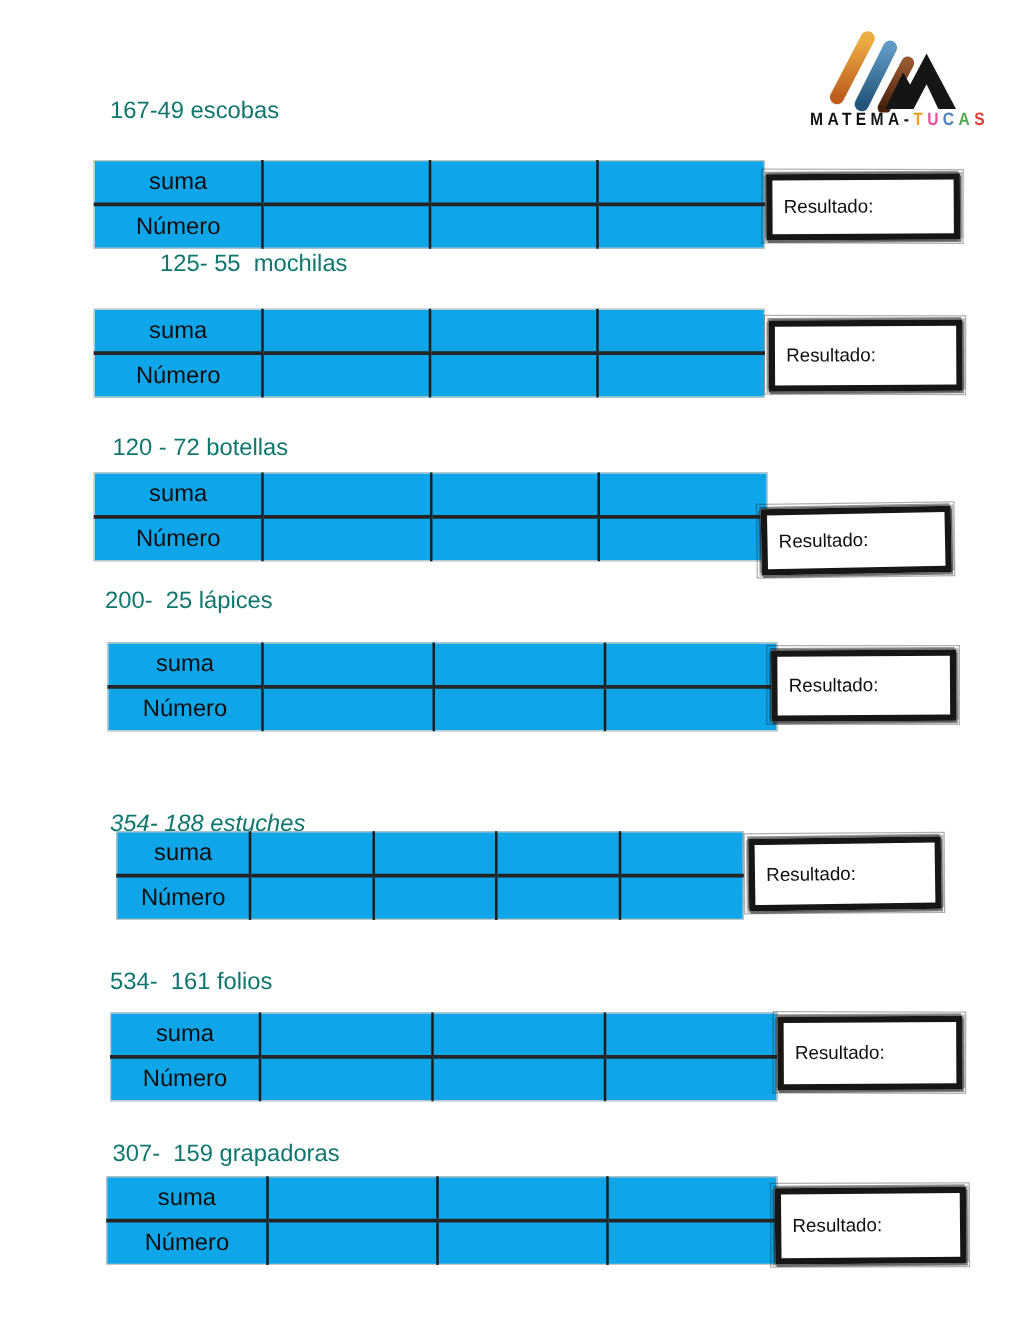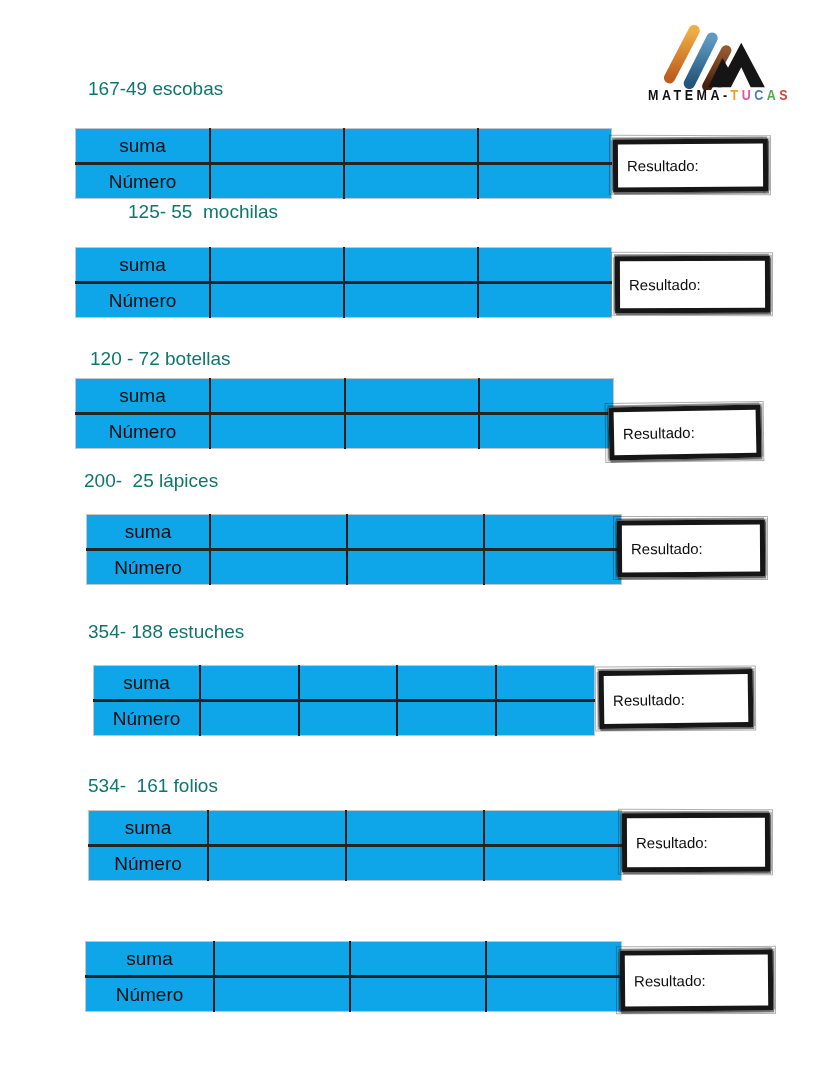--- a/index.html
+++ b/index.html
@@ -17,21 +17,21 @@
     position:absolute;
     font-size:19px;
     line-height:23px;
     white-space:pre;
     color:#0f766e;
   }
   #p1-title{left:88px;top:77px;}
   #p2-title{left:84px;top:200px;margin-left:44px;}
   #p3-title{left:90px;top:347px;}
   #p4-title{left:84px;top:469px;}
-  #p5-title{left:88px;top:620px;}
+  #p5-title{left:88px;top:648px;font-style:italic;}
   #p6-title{left:88px;top:774px;}
   #p7-title{left:90px;top:912px;}
 
   
   table.grid{
     position:absolute;
     border-collapse:collapse;
     table-layout:fixed;
     background:#0ea5e9;
   }
@@ -258,20 +258,21 @@
       <td class="cell"></td>
       <td class="cell"></td>
       <td class="cell"></td>
     </tr>
   </tbody>
     </table>
   <div class="result" id="p6-result">
     <span>Resultado:</span>
   </div>
 
+  <div class="title" id="p7-title">307-  159 grapadoras</div>
   <table class="grid" id="p7-table">
     <tbody>
         <tr class="row-top">
       <td class="lbl">suma</td>
       <td class="cell"></td>
       <td class="cell"></td>
       <td class="cell"></td>
     </tr>
     <tr>
       <td class="lbl">Número</td>

